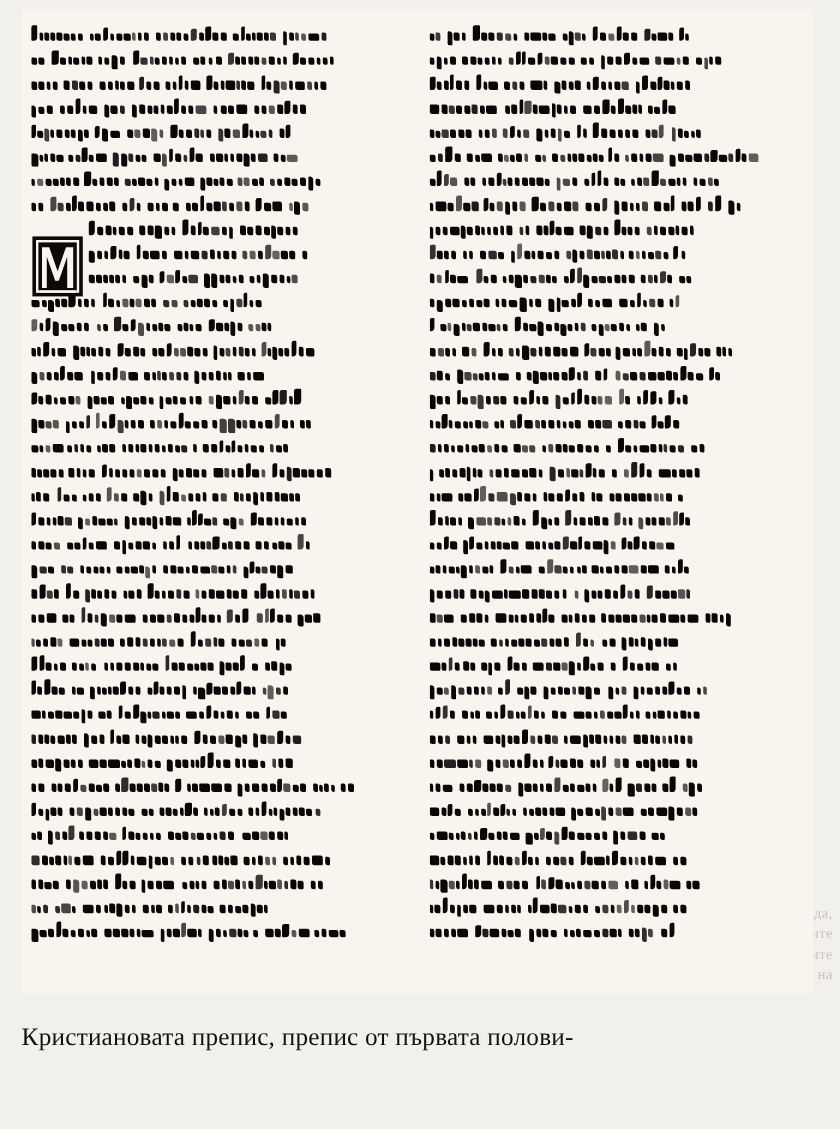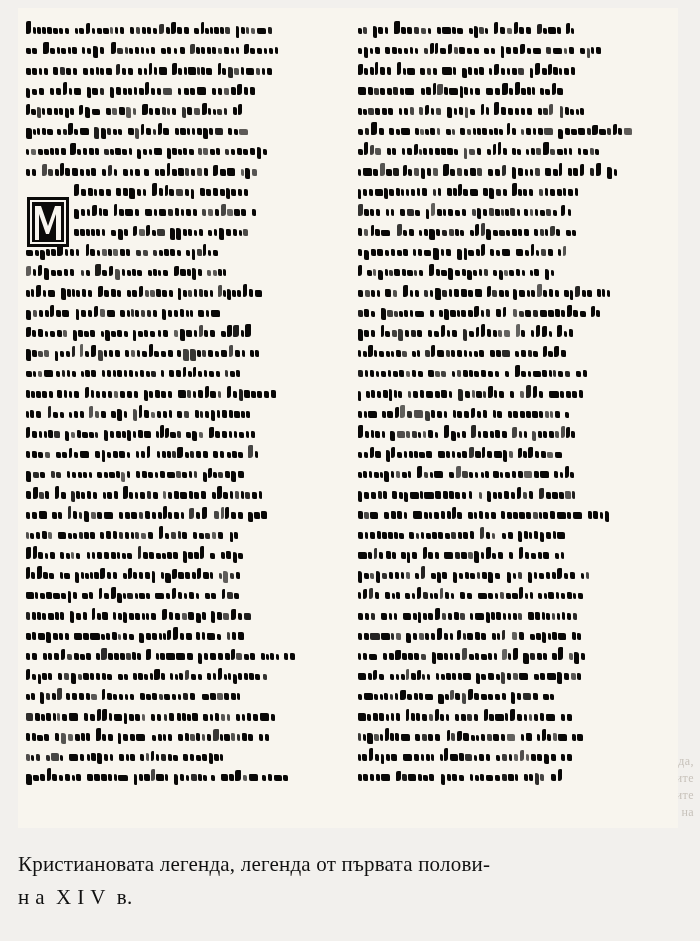--- a/index.html
+++ b/index.html
@@ -2831,21 +2831,16 @@
         <rect x="5" y="5" width="34" height="42" fill="none" stroke="#efece6" stroke-width="2"></rect>
         <path d="M9 44 L9 10 L15 10 L22 30 L29 10 L35 10 L35 44 L30 44 L30 18 L23 38 L20 38 L13 18 L13 44 Z" fill="#efece6"></path>
         <rect x="7" y="46" width="30" height="2" fill="#efece6"></rect>
       </svg>
       <span class="sr">M</span>
     </div>
 
   </div>
 
   <div id="caption">
-    <div>Кристиановата легенда, легенда от първата полови-</div>
-    <div class="l2">
-      <span class="sp">на</span>
-      <span class="sp">XIV</span>
-      <span>в.</span>
-    </div>
+    <div>Кристиановата препис, препис от първата полови-</div>
   </div>
 
 </div>
 
 </body></html>

